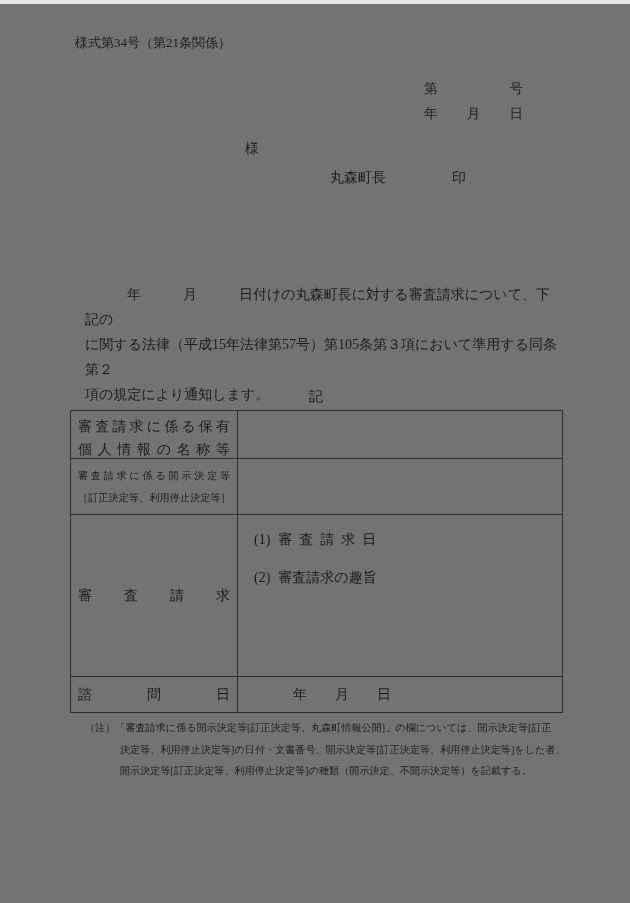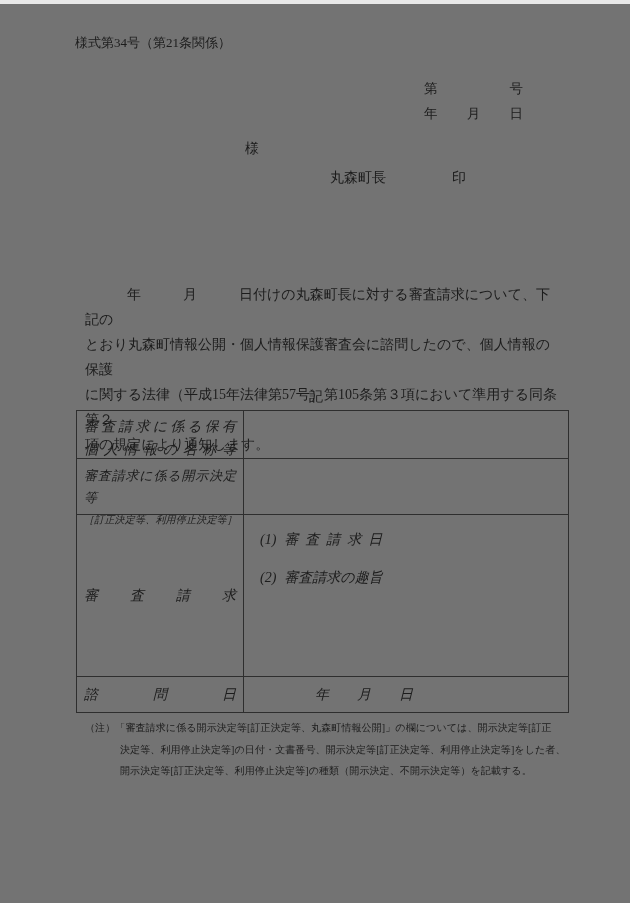--- a/index.html
+++ b/index.html
@@ -15,33 +15,33 @@
   .form-number { position:absolute; left:75px; top:30px; font-size:13px; }
   .doc-number-block { position:absolute; left:424px; top:72px; width:99px; font-size:13.5px; line-height:25px; }
   .jl { display:flex; justify-content:space-between; }
   .addressee { position:absolute; left:245px; top:136px; font-size:14px; }
   .sender-name { position:absolute; left:330px; top:165px; font-size:14px; }
   .seal-mark { position:absolute; left:452px; top:165px; font-size:14px; }
   .doc-title { position:absolute; left:0; top:226px; width:630px; text-align:center; font-size:16.5px; font-weight:bold; letter-spacing:0.5px; }
   .body-text { position:absolute; left:85px; top:278px; width:478px; font-size:14px; line-height:25px; }
   .record-mark { position:absolute; left:70px; top:384px; width:492px; text-align:center; font-size:14px; }
 
-  .doc-table { position:absolute; left:76px; top:406px; width:493px; border:1px solid #2e2e2e; box-sizing:border-box;font-style:italic; }
+  .doc-table { position:absolute; left:70px; top:406px; width:493px; border:1px solid #2e2e2e; box-sizing:border-box; }
   .t-row { display:flex; box-sizing:border-box; }
   .t-row + .t-row { border-top:1px solid #2e2e2e; }
   .t-label { width:167px; border-right:1px solid #2e2e2e; box-sizing:border-box; padding:3px 7px; }
   .t-value { flex:1; box-sizing:border-box; }
   .r1 { height:47px; }
   .r2 { height:56px; }
   .r3 { height:162px; }
-  .r4 { height:36px;gap:16px; }
+  .r4 { height:36px; }
   .just { text-align:justify; text-align-last:justify; }
   .r1 .t-label { line-height:23px; font-size:14px; padding-top:4px; }
   .r2 .t-label { padding-top:6px; }
-  .r2 .label-main { font-size:13px; line-height:22px; text-align:justify; text-align-last:justify; }
+  .r2 .label-main { font-size:10px; line-height:22px; text-align:justify; text-align-last:justify; }
   .r2 .label-sub { font-size:10px; margin-top:4px; white-space:nowrap; letter-spacing:0.2px; }
   .r3 .t-label { display:flex; align-items:center; }
   .r3 .t-label .inner { width:100%; font-size:14px; }
   .r3 .t-value { padding:12px 0 0 16px; font-size:14px; }
   .r3 .item { line-height:25px; }
   .r3 .item + .item { margin-top:13px; }
   .r3 .item .num { margin-right:8px; }
   .r3 .item-spaced .txt { letter-spacing:7px; }
   .r4 .t-label { display:flex; align-items:center; }
   .r4 .t-label .inner { width:100%; font-size:14px; }
@@ -70,21 +70,20 @@
   </div>
 
   <div class="addressee">様</div>
 
   <div class="sender-name">丸森町長</div>
   <div class="seal-mark">印</div>
 
 
   <div class="body-text">
     <div>　　　年　　　月　　　日付けの丸森町長に対する審査請求について、下記の</div>
-    <div>とおり丸森町情報公開・個人情報保護審査会に諮問したので、個人情報の保護</div>
     <div>に関する法律（平成15年法律第57号）第105条第３項において準用する同条第２</div>
     <div>項の規定により通知します。</div>
   </div>
 
   <div class="record-mark">記</div>
 
   <div class="doc-table">
 
     <div class="t-row r1">
       <div class="t-label">

